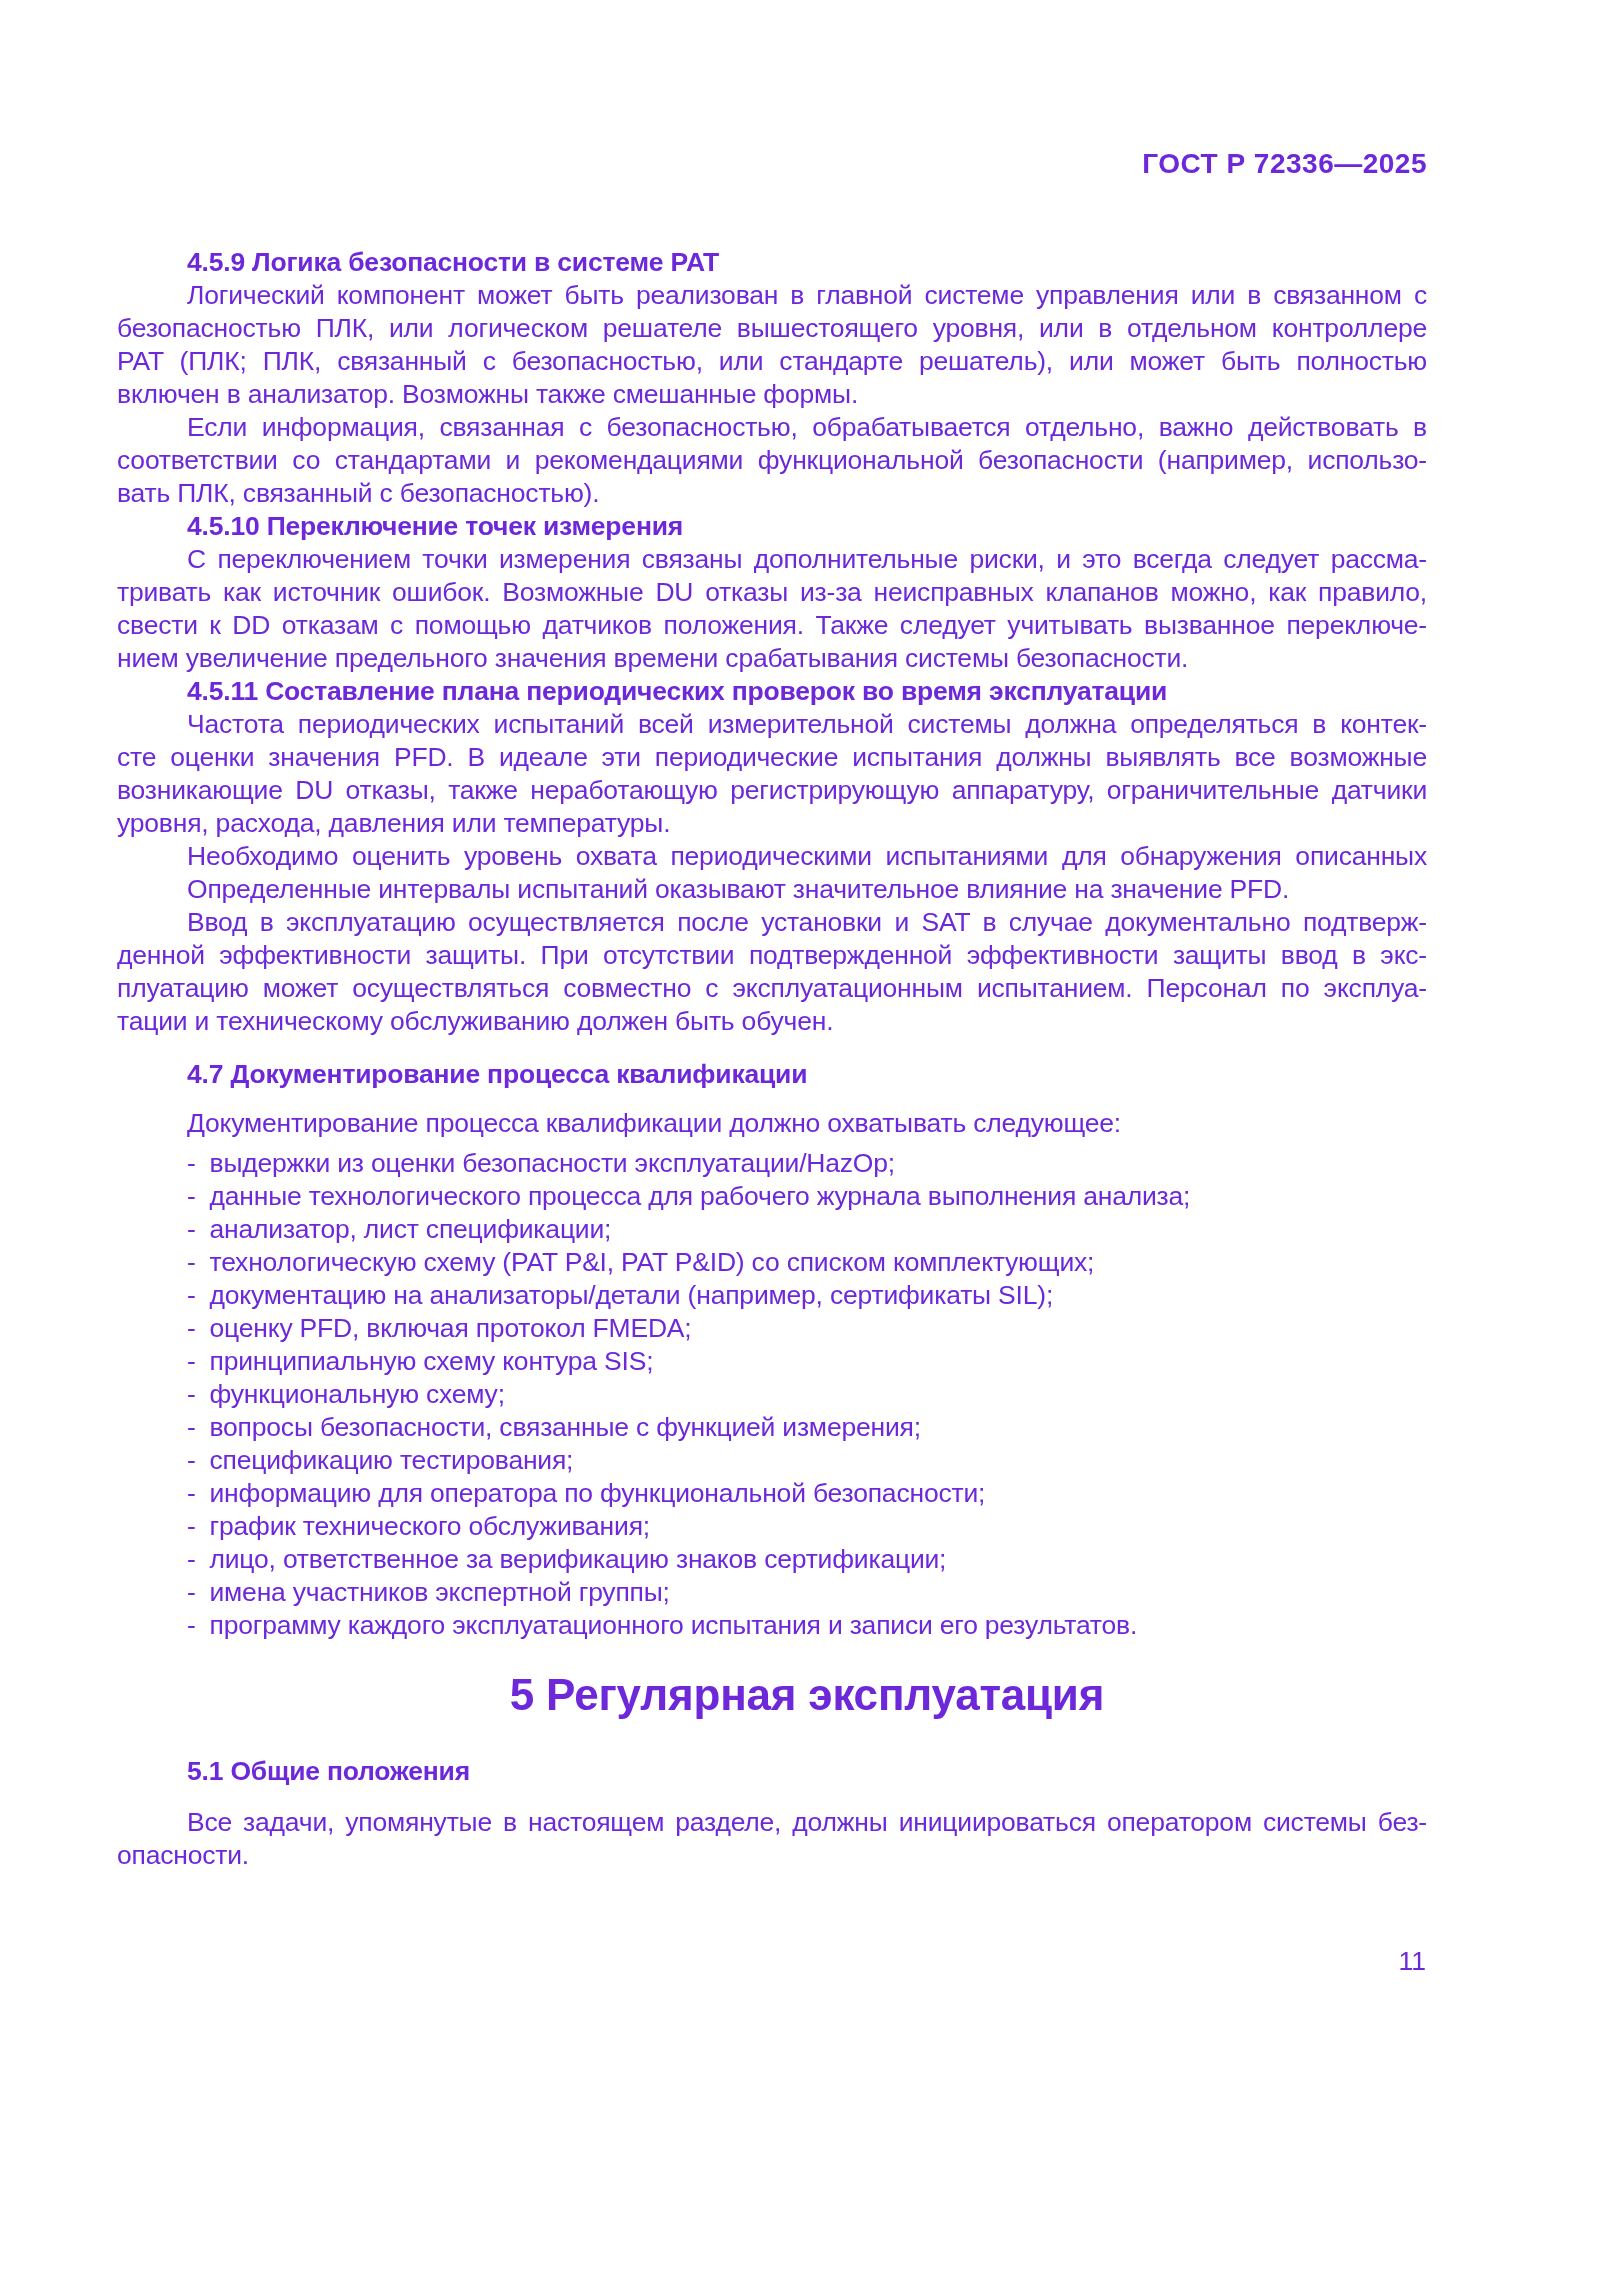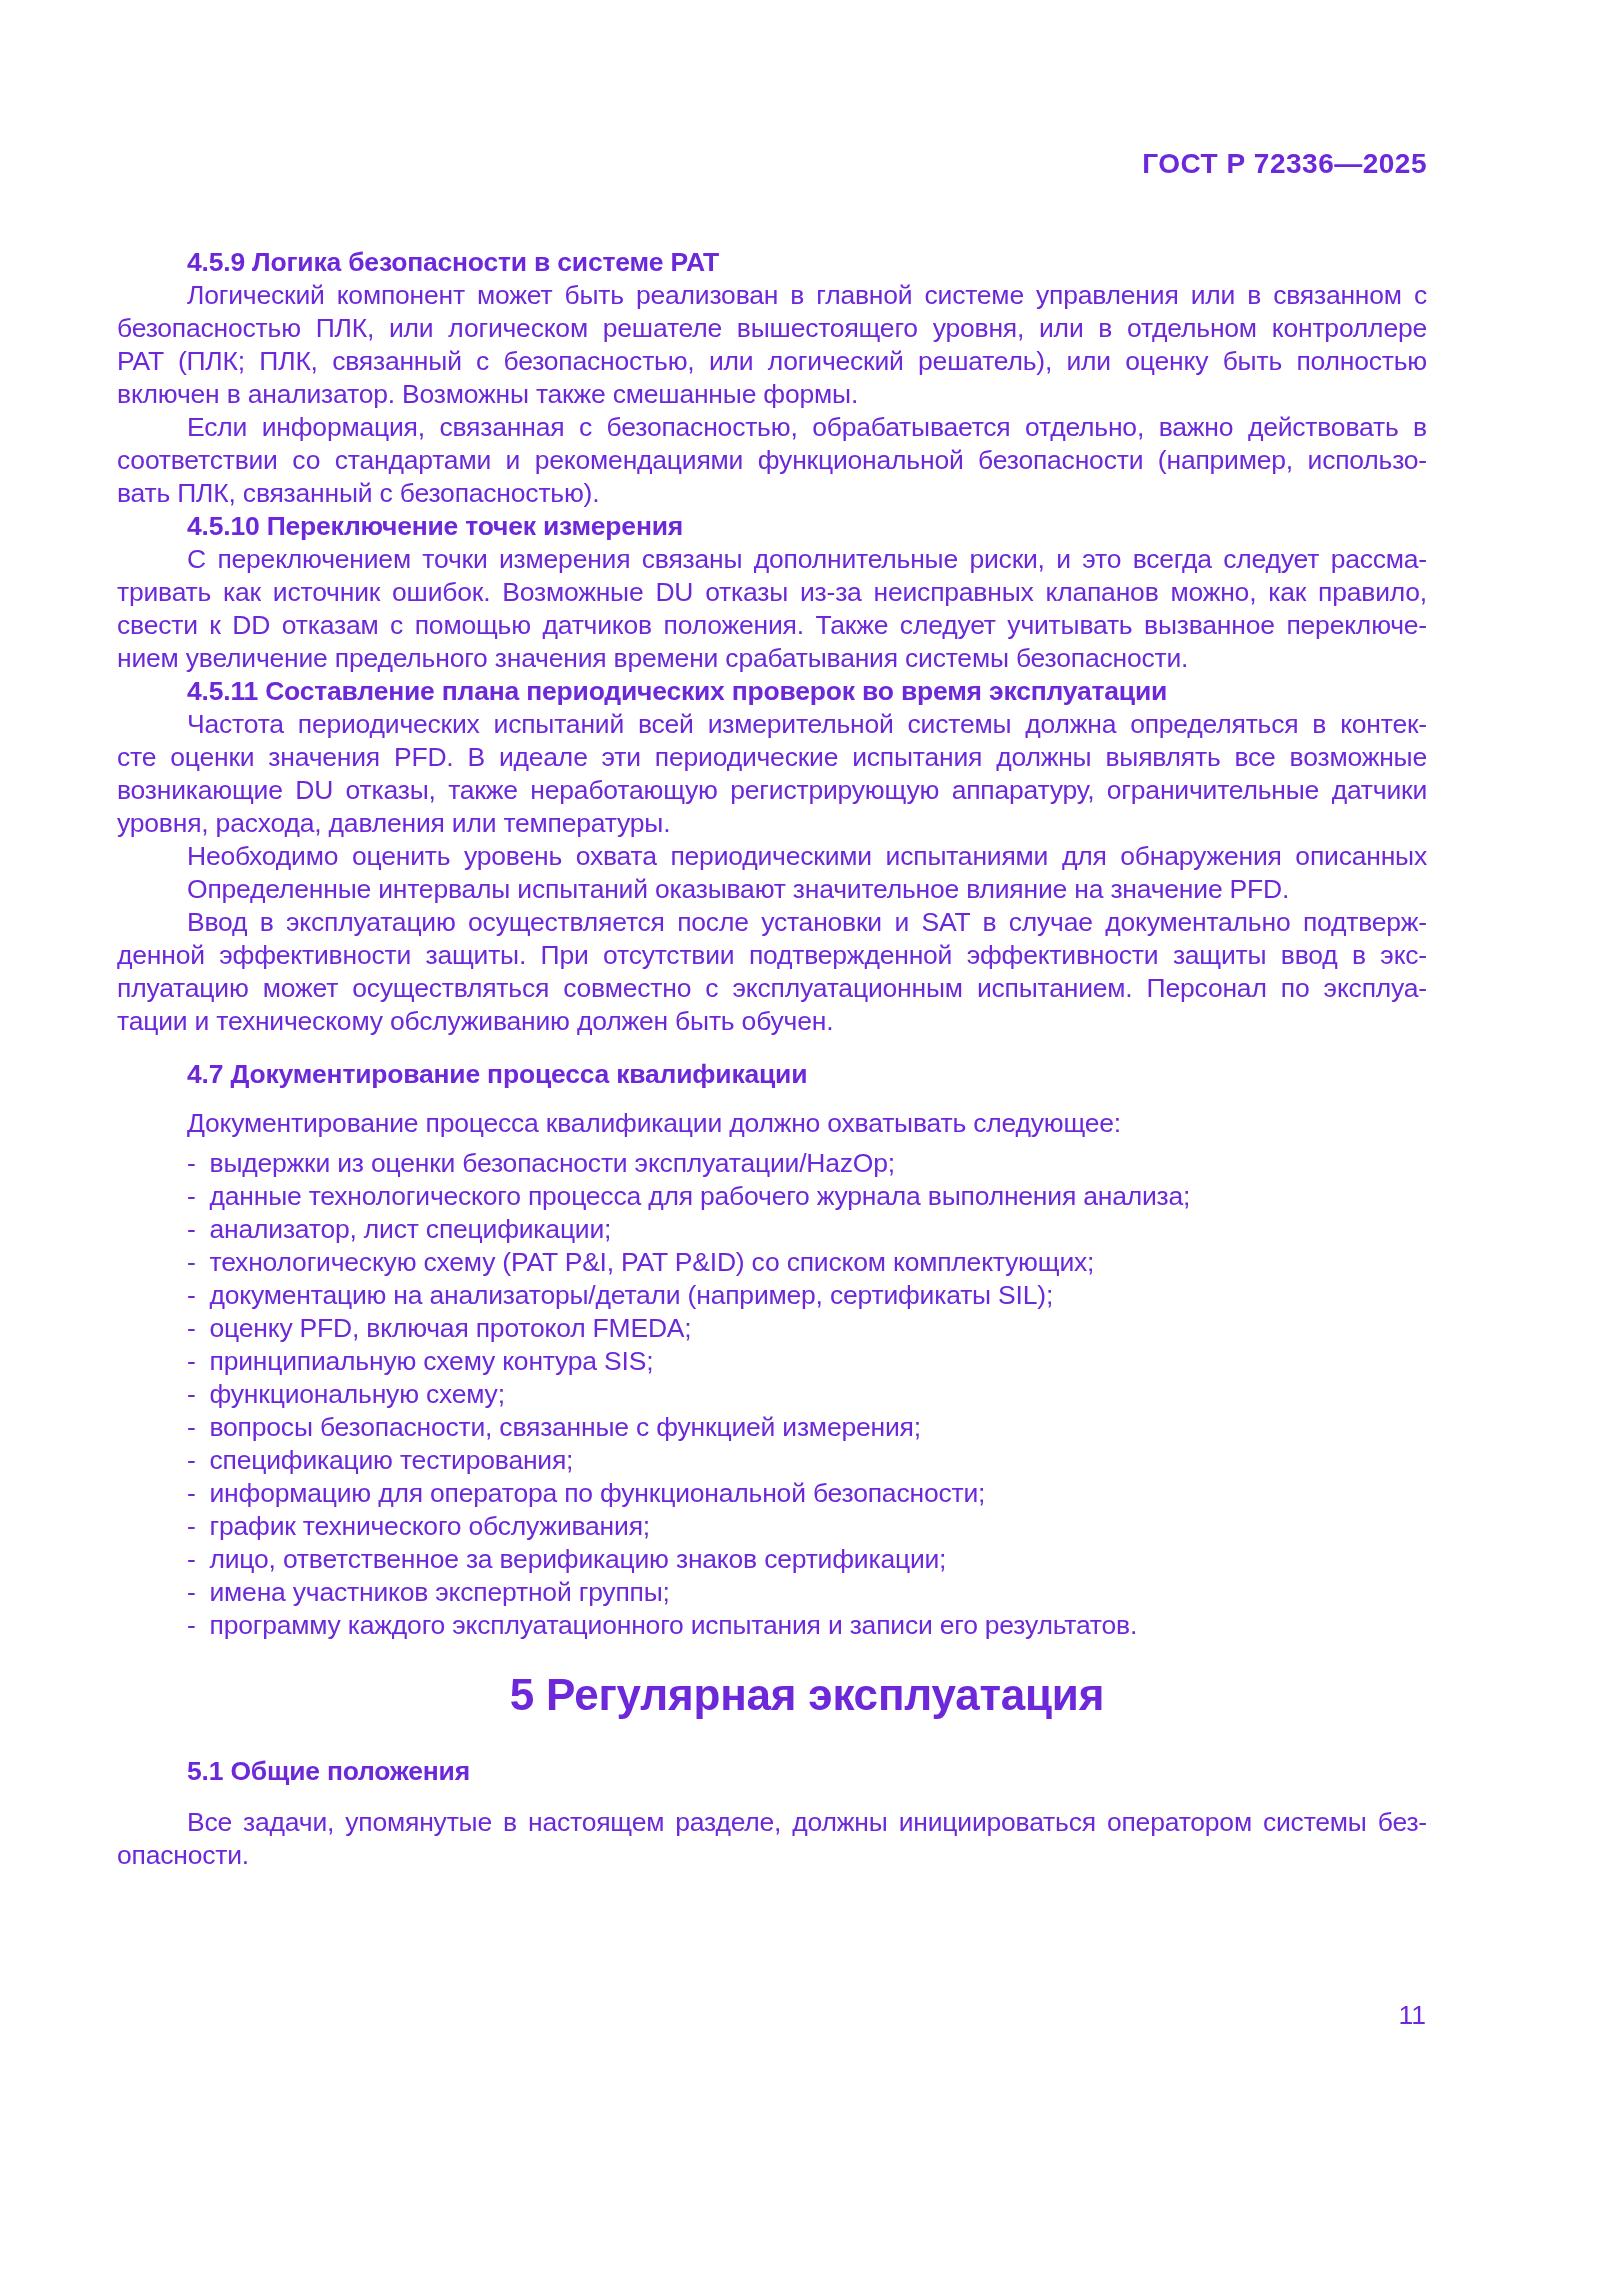--- a/index.html
+++ b/index.html
@@ -55,37 +55,37 @@
     font-weight: 700;
     padding-left: 70px;
     margin: 0 0 17.6px 0;
   }
   .list { margin-top: 6.9px; }
   .list-item { display: flex; padding-left: 70px; }
   .dash { width: 22.5px; flex: none; }
   .item-text { flex: 1 1 auto; }
   .page-number {
     position: absolute;
-    top: 2000px;
+    top: 1946px;
     right: 195px;
     font-size: 26.5px;
   }
 </style>
 </head>
 <body>
 
 <div class="page">
   <div class="doc-header">ГОСТ Р 72336—2025</div>
 
   <div class="content" id="doc-content">
       <div class="subhead">4.5.9 Логика безопасности в системе PAT</div>
       <div class="para">
         <div class="line first just">Логический компонент может быть реализован в главной системе управления или в связанном с</div>
         <div class="line just">безопасностью ПЛК, или логическом решателе вышестоящего уровня, или в отдельном контроллере</div>
-        <div class="line just">PAT (ПЛК; ПЛК, связанный с безопасностью, или логический решатель), или оценку быть полностью</div>
+        <div class="line just">PAT (ПЛК; ПЛК, связанный с безопасностью, или стандарте решатель), или может быть полностью</div>
         <div class="line">включен в анализатор. Возможны также смешанные формы.</div>
       </div>
       <div class="para">
         <div class="line first just">Если информация, связанная с безопасностью, обрабатывается отдельно, важно действовать в</div>
         <div class="line just">соответствии со стандартами и рекомендациями функциональной безопасности (например, использо-</div>
         <div class="line">вать ПЛК, связанный с безопасностью).</div>
       </div>
       <div class="subhead">4.5.10 Переключение точек измерения</div>
       <div class="para">
         <div class="line first just">С переключением точки измерения связаны дополнительные риски, и это всегда следует рассма-</div>

